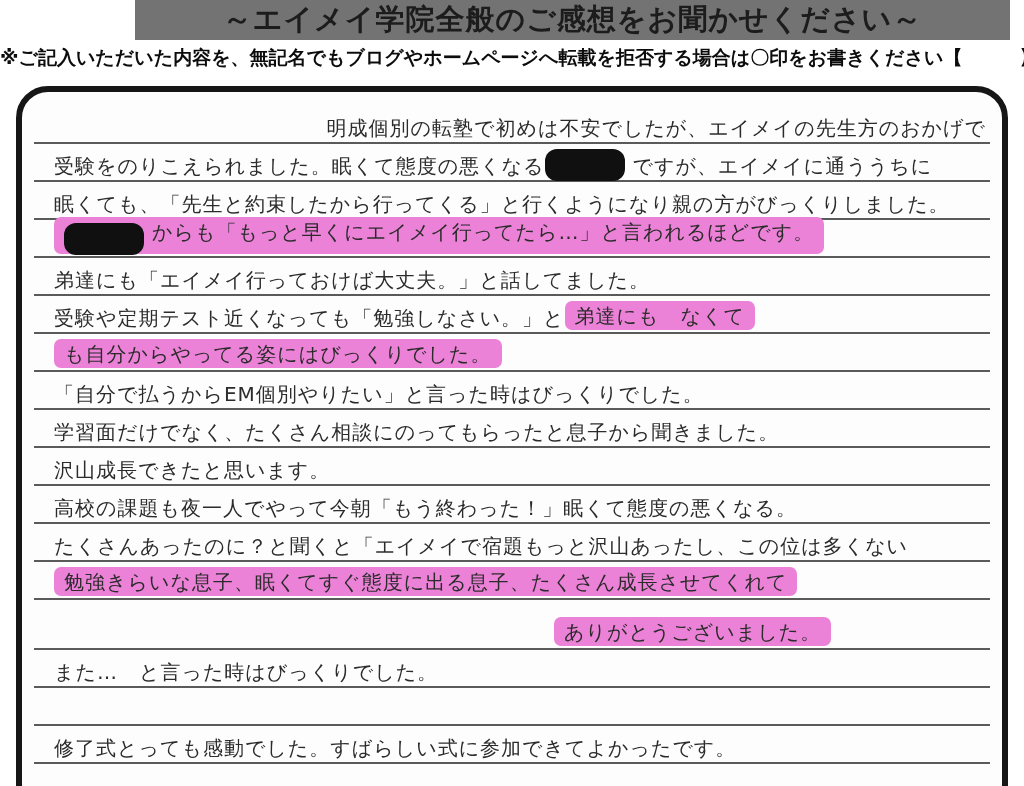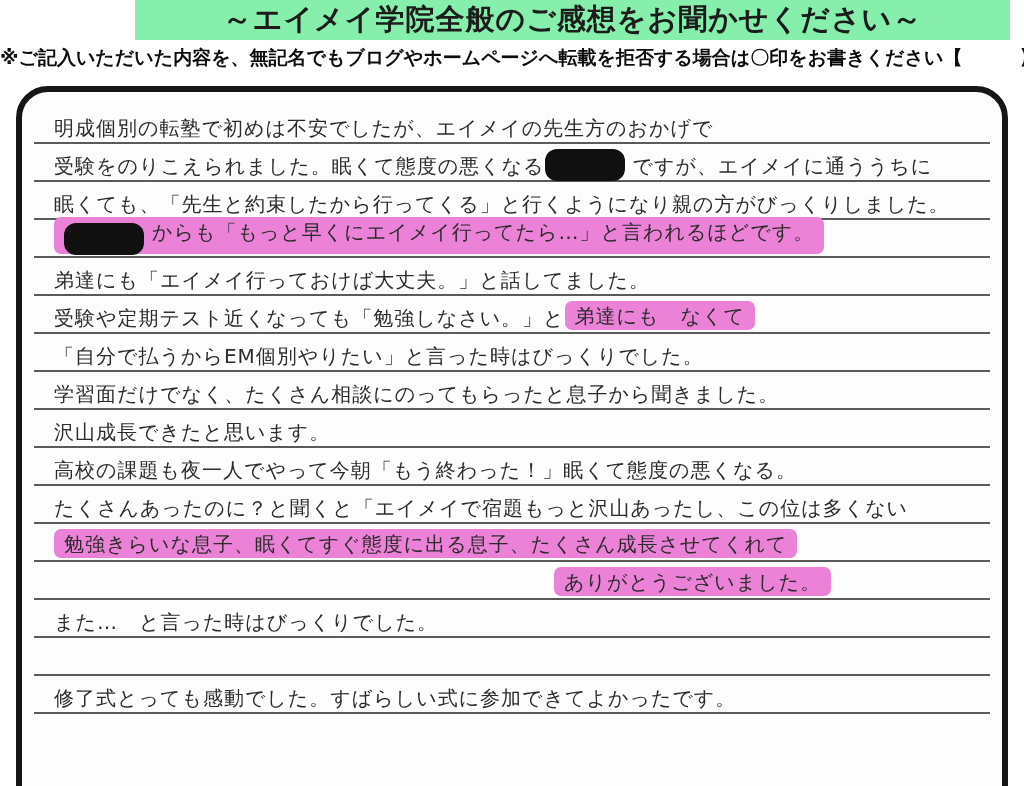--- a/index.html
+++ b/index.html
@@ -9,21 +9,21 @@
     --rule:#5a5a5a;
   }
   html,body{margin:0;padding:0;}
   body{
     width:1024px;height:786px;overflow:hidden;position:relative;
     background:#ffffff;
     font-family:"DejaVu Sans","Liberation Sans",sans-serif;
   }
   .title-strip{
     position:absolute;top:0;left:135px;width:875px;height:40px;
-    background:#86efac;
+    background:#737373;
     display:flex;align-items:center;justify-content:center;
   }
   .page-title{
     margin:0;font-family:"DejaVu Serif","Liberation Serif",serif;
     font-size:29px;font-weight:600;letter-spacing:1px;color:#1c1c1c;
     white-space:nowrap;
   }
   .note{
     position:absolute;top:45px;left:0;right:0;
     text-align:center;font-weight:bold;font-size:19px;color:#0c0c0c;
@@ -37,21 +37,21 @@
   }
   .lines{padding-top:2px;}
   .line{
     height:38px;box-sizing:border-box;
     display:flex;align-items:flex-end;
     border-bottom:2px solid var(--rule);
     padding:0 4px 2px 20px;
     font-size:20px;letter-spacing:1px;color:var(--ink);
     white-space:nowrap;overflow:visible;
   }
-  .line:first-child{height:44px;}
+  .line:first-child{height:44px;justify-content:flex-end;}
   .seg{display:inline-block;line-height:1.2;}
   .hl{
     background:var(--hl);
     border-radius:7px;
     padding:3px 10px 2px 10px;
     display:inline-block;
   }
   .redact{
     background:var(--redact);
     border-radius:12px;
@@ -90,38 +90,41 @@
           <span class="hl"><span class="seg redact">　　　</span><span class="seg">からも「もっと早くにエイメイ行ってたら…」と言われるほどです。</span></span>
         </div>
         <div class="line">
           <span class="seg">弟達にも「エイメイ行っておけば大丈夫。」と話してました。</span>
         </div>
         <div class="line">
           <span class="seg">受験や定期テスト近くなっても「勉強しなさい。」と</span>
           <span class="seg hl">弟達にも　なくて</span>
         </div>
         <div class="line">
+          <span class="hl"><span class="seg">も自分からやってる姿にはびっくりでした。</span></span>
+        </div>
+        <div class="line">
           <span class="seg">「自分で払うからEM個別やりたい」と言った時はびっくりでした。</span>
         </div>
         <div class="line">
           <span class="seg">学習面だけでなく、たくさん相談にのってもらったと息子から聞きました。</span>
         </div>
         <div class="line">
           <span class="seg">沢山成長できたと思います。</span>
         </div>
         <div class="line">
           <span class="seg">高校の課題も夜一人でやって今朝「もう終わった！」眠くて態度の悪くなる。</span>
         </div>
         <div class="line">
           <span class="seg">たくさんあったのに？と聞くと「エイメイで宿題もっと沢山あったし、この位は多くない</span>
         </div>
         <div class="line">
           <span class="hl"><span class="seg">勉強きらいな息子、眠くてすぐ態度に出る息子、たくさん成長させてくれて</span></span>
         </div>
-        <div class="line" style="padding-left: 520px;">
+        <div class="line" style="padding-left: 520px; margin-top: 12px;">
           <span class="hl"><span class="seg">ありがとうございました。</span></span>
         </div>
         <div class="line">
           <span class="seg">また…　と言った時はびっくりでした。</span>
         </div>
         <div class="line"></div>
         <div class="line">
           <span class="seg">修了式とっても感動でした。すばらしい式に参加できてよかったです。</span>
         </div>
       </div>

